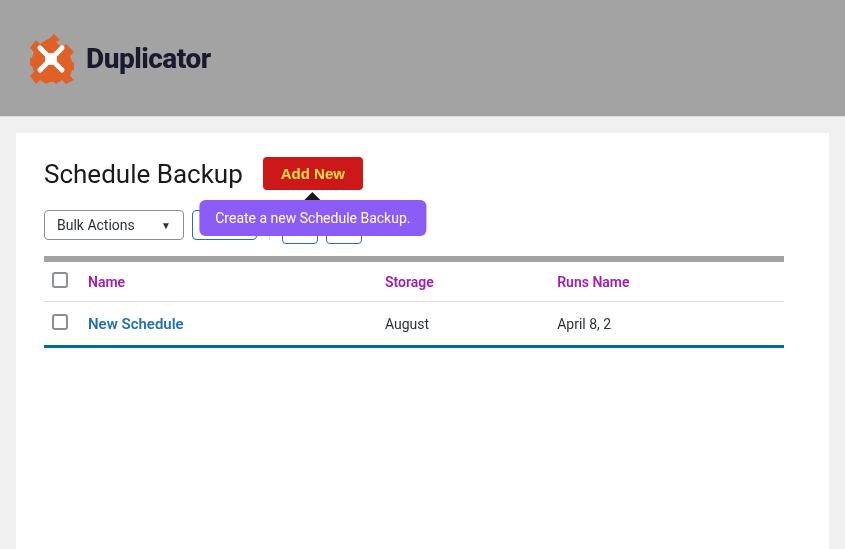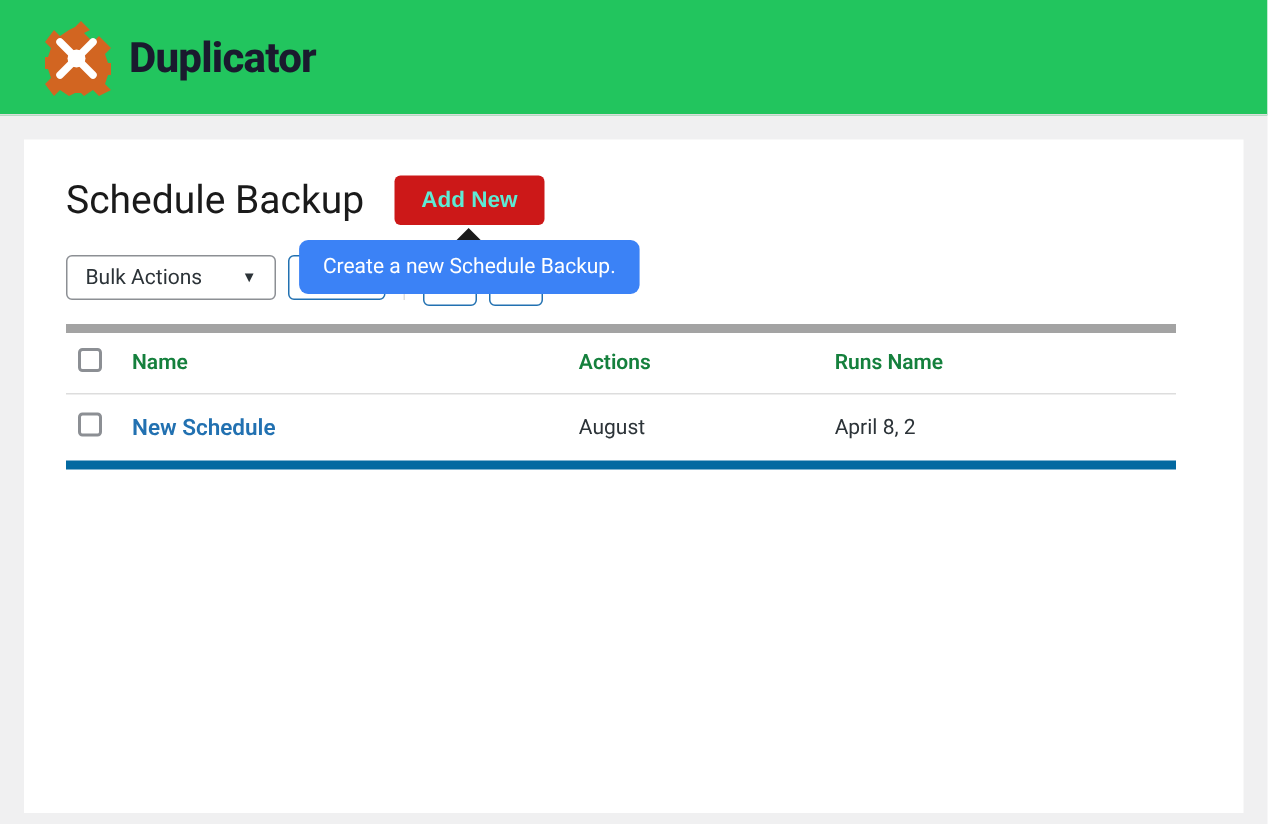--- a/index.html
+++ b/index.html
@@ -6,22 +6,22 @@
     body {
       font-family: -apple-system, BlinkMacSystemFont, "Segoe UI", Roboto, sans-serif;
       background: #f0f0f1;
       width: 845px;
       min-height: 549px;
       overflow: hidden;
     }
 
     
     .header {
-      background: #22c55e;
-      padding: 12px 24px;
+      background: #a3a3a3;
+      padding: 32px 24px;
       display: flex;
       align-items: center;
       border-bottom: 1px solid #ddd;
     }
     .logo-container {
       display: flex;
       align-items: center;
       gap: 10px;
     }
     .logo-icon {
@@ -51,41 +51,41 @@
       margin-bottom: 20px;
       position: relative;
     }
     .page-title {
       font-size: 26px;
       font-weight: 400;
       color: #1a1a1a;
     }
     .add-new-btn {
       background: #cc1818;
-      color: #5eead4;
+      color: #fde047;
       border: none;
       padding: 8px 18px;
       font-size: 15px;
       font-weight: 700;
       border-radius: 4px;
       cursor: pointer;
       position: relative;
     }
 
     
     .tooltip-wrapper {
       position: relative;
       display: inline-block;
     }
     .tooltip {
       position: absolute;
       top: calc(100% + 10px);
       left: 50%;
       transform: translateX(-50%);
-      background: #3b82f6;
+      background: #8b5cf6;
       color: #fff;
       font-size: 14px;
       padding: 10px 16px;
       border-radius: 6px;
       white-space: nowrap;
       z-index: 100;
     }
     .tooltip::before {
       content: '';
       position: absolute;
@@ -160,27 +160,27 @@
       border-collapse: collapse;
     }
     .schedule-table thead tr {
       border-bottom: 1px solid #ddd;
     }
     .schedule-table th {
       text-align: left;
       padding: 10px 8px;
       font-size: 14px;
       font-weight: 600;
-      color: #15803d;
+      color: #a21caf;
     }
     .schedule-table td {
       padding: 12px 8px;
       font-size: 14px;
       color: #2c3338;
-      border-bottom: 6px solid #0369a1;
+      border-bottom: 3px solid #0369a1;
     }
     .check-col {
       width: 36px;
     }
     .checkbox {
       width: 16px;
       height: 16px;
       border: 2px solid #8c8f94;
       border-radius: 3px;
       background: #fff;
@@ -266,21 +266,21 @@
   <table class="schedule-table">
     <thead>
       <tr>
         <th class="check-col">
           <span class="checkbox"></span>
         </th>
         <th>
           <span>Name</span>
         </th>
         <th class="storage-col">
-          <span>Actions</span>
+          <span>Storage</span>
         </th>
         <th class="runs-col">
           <span>Runs Name</span>
         </th>
       </tr>
     </thead>
     <tbody>
       <tr class="table-row">
         <td class="check-col">
           <span class="checkbox"></span>

